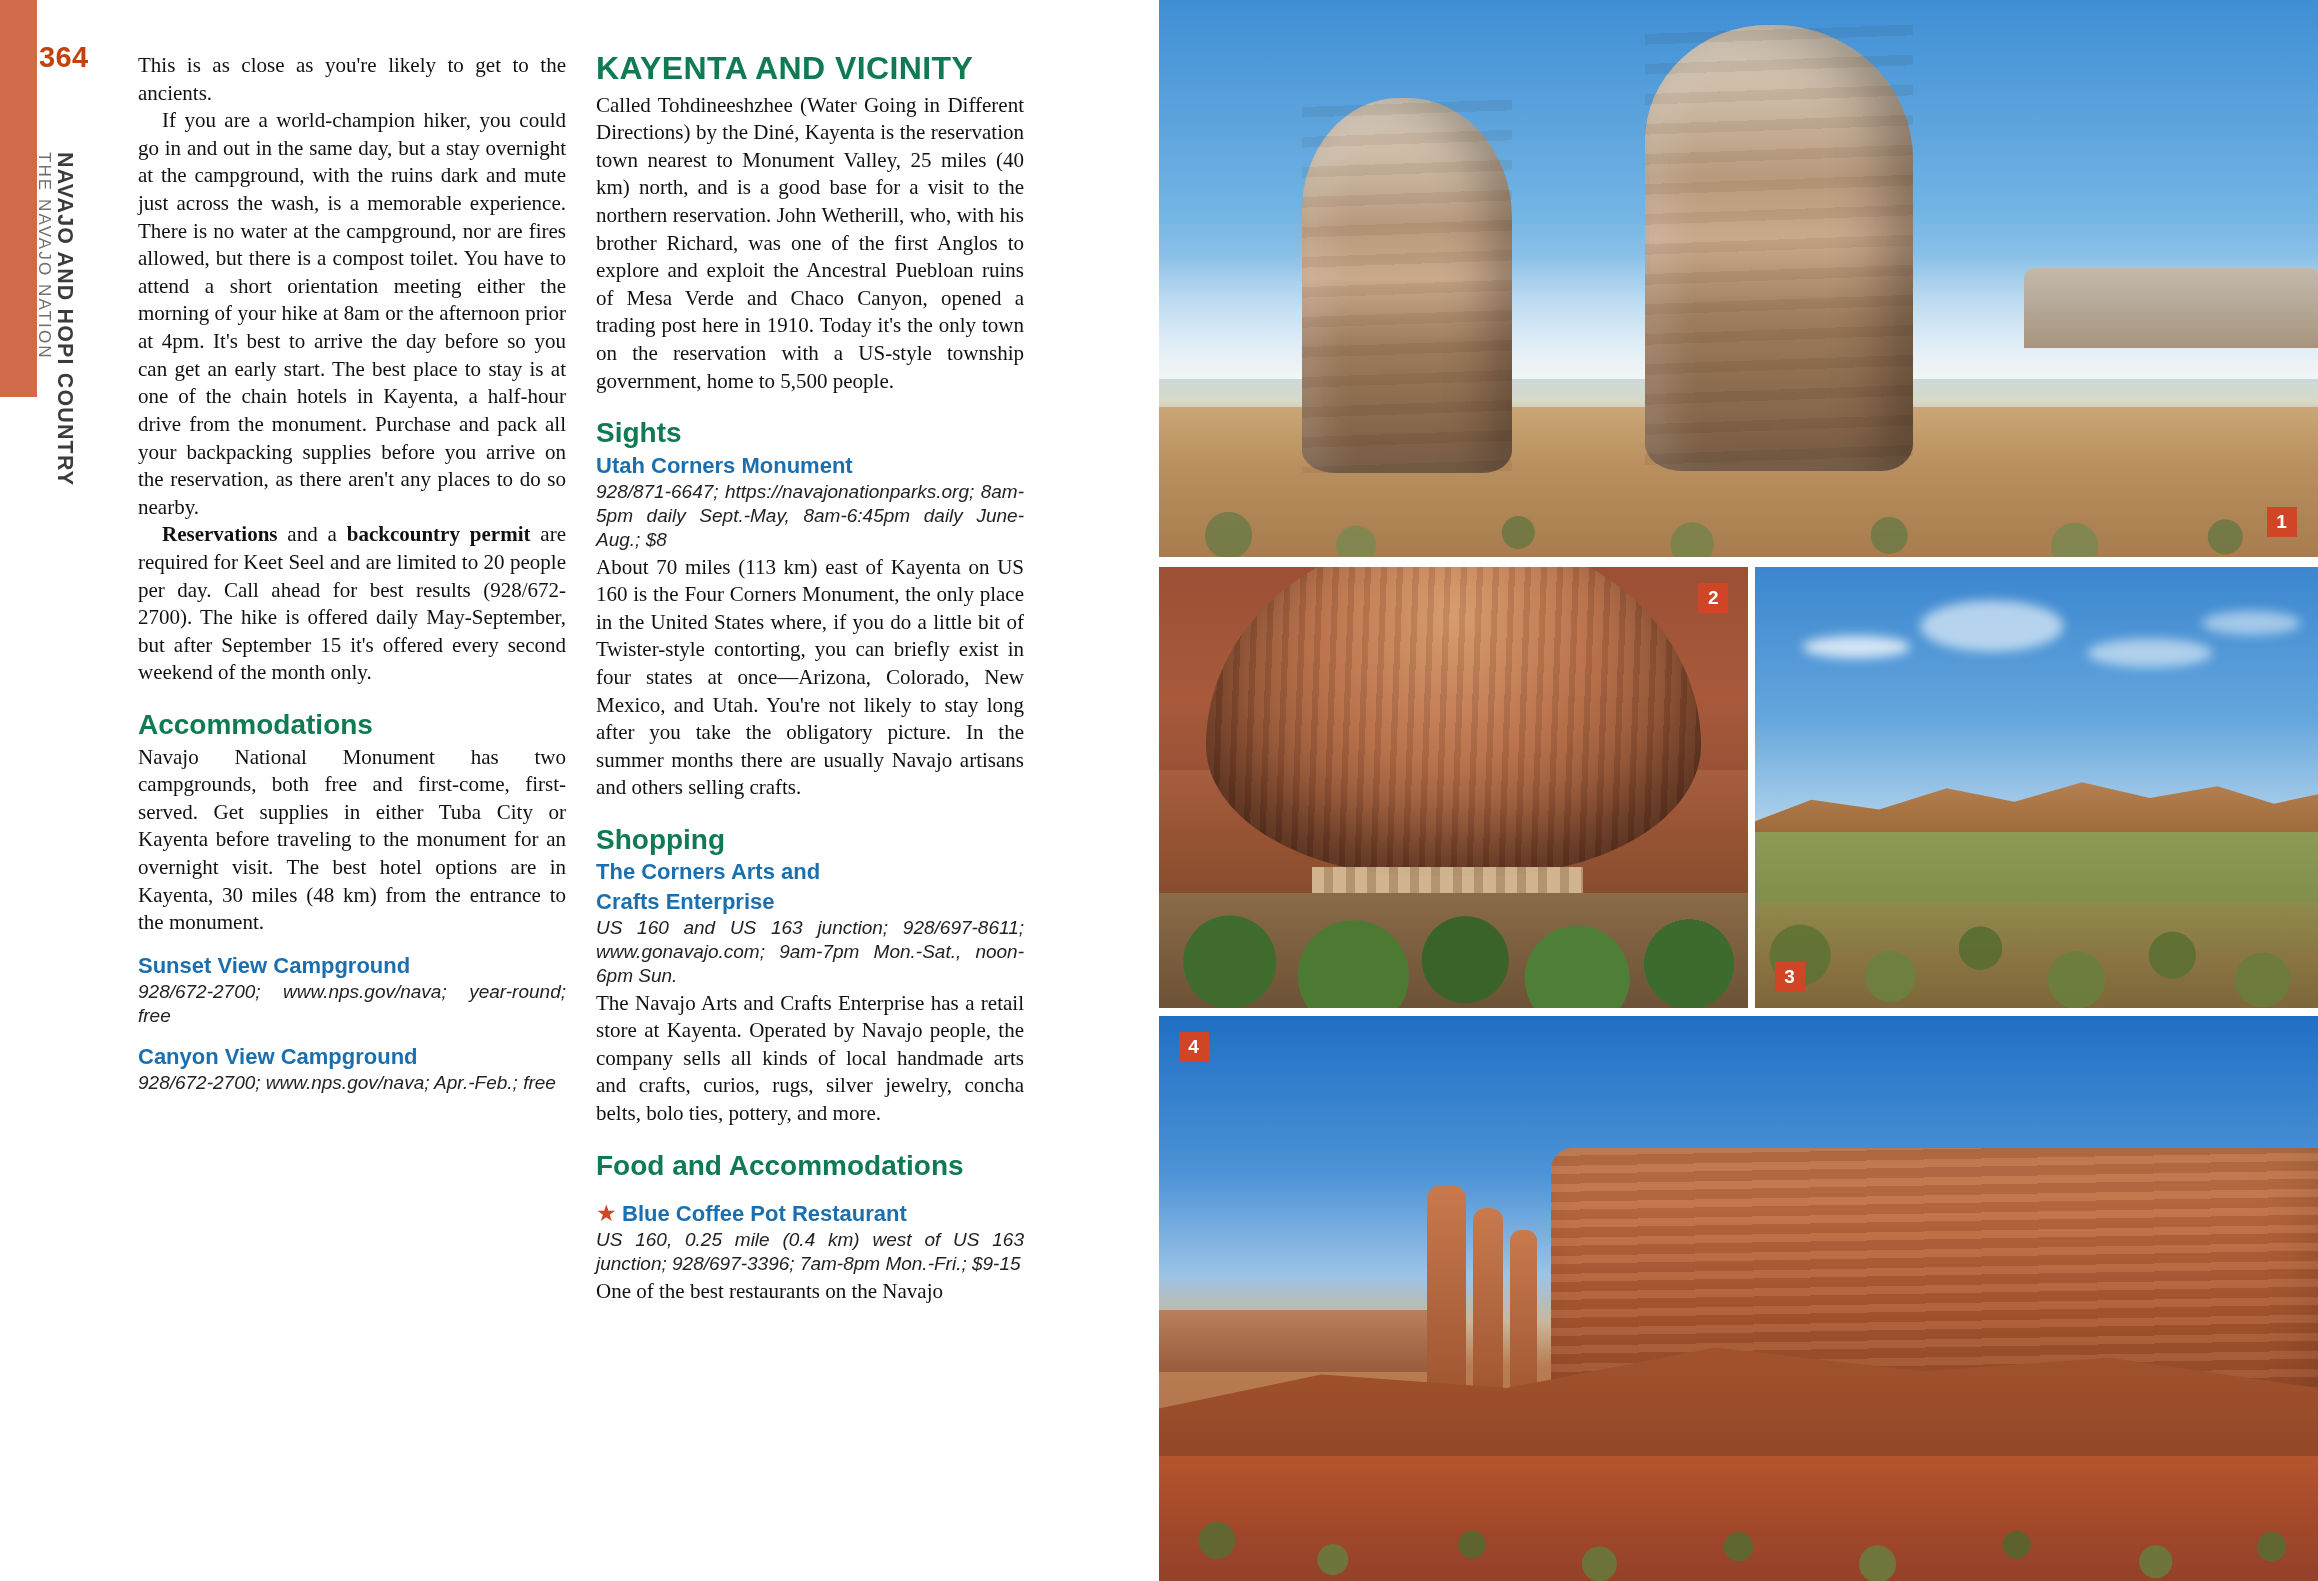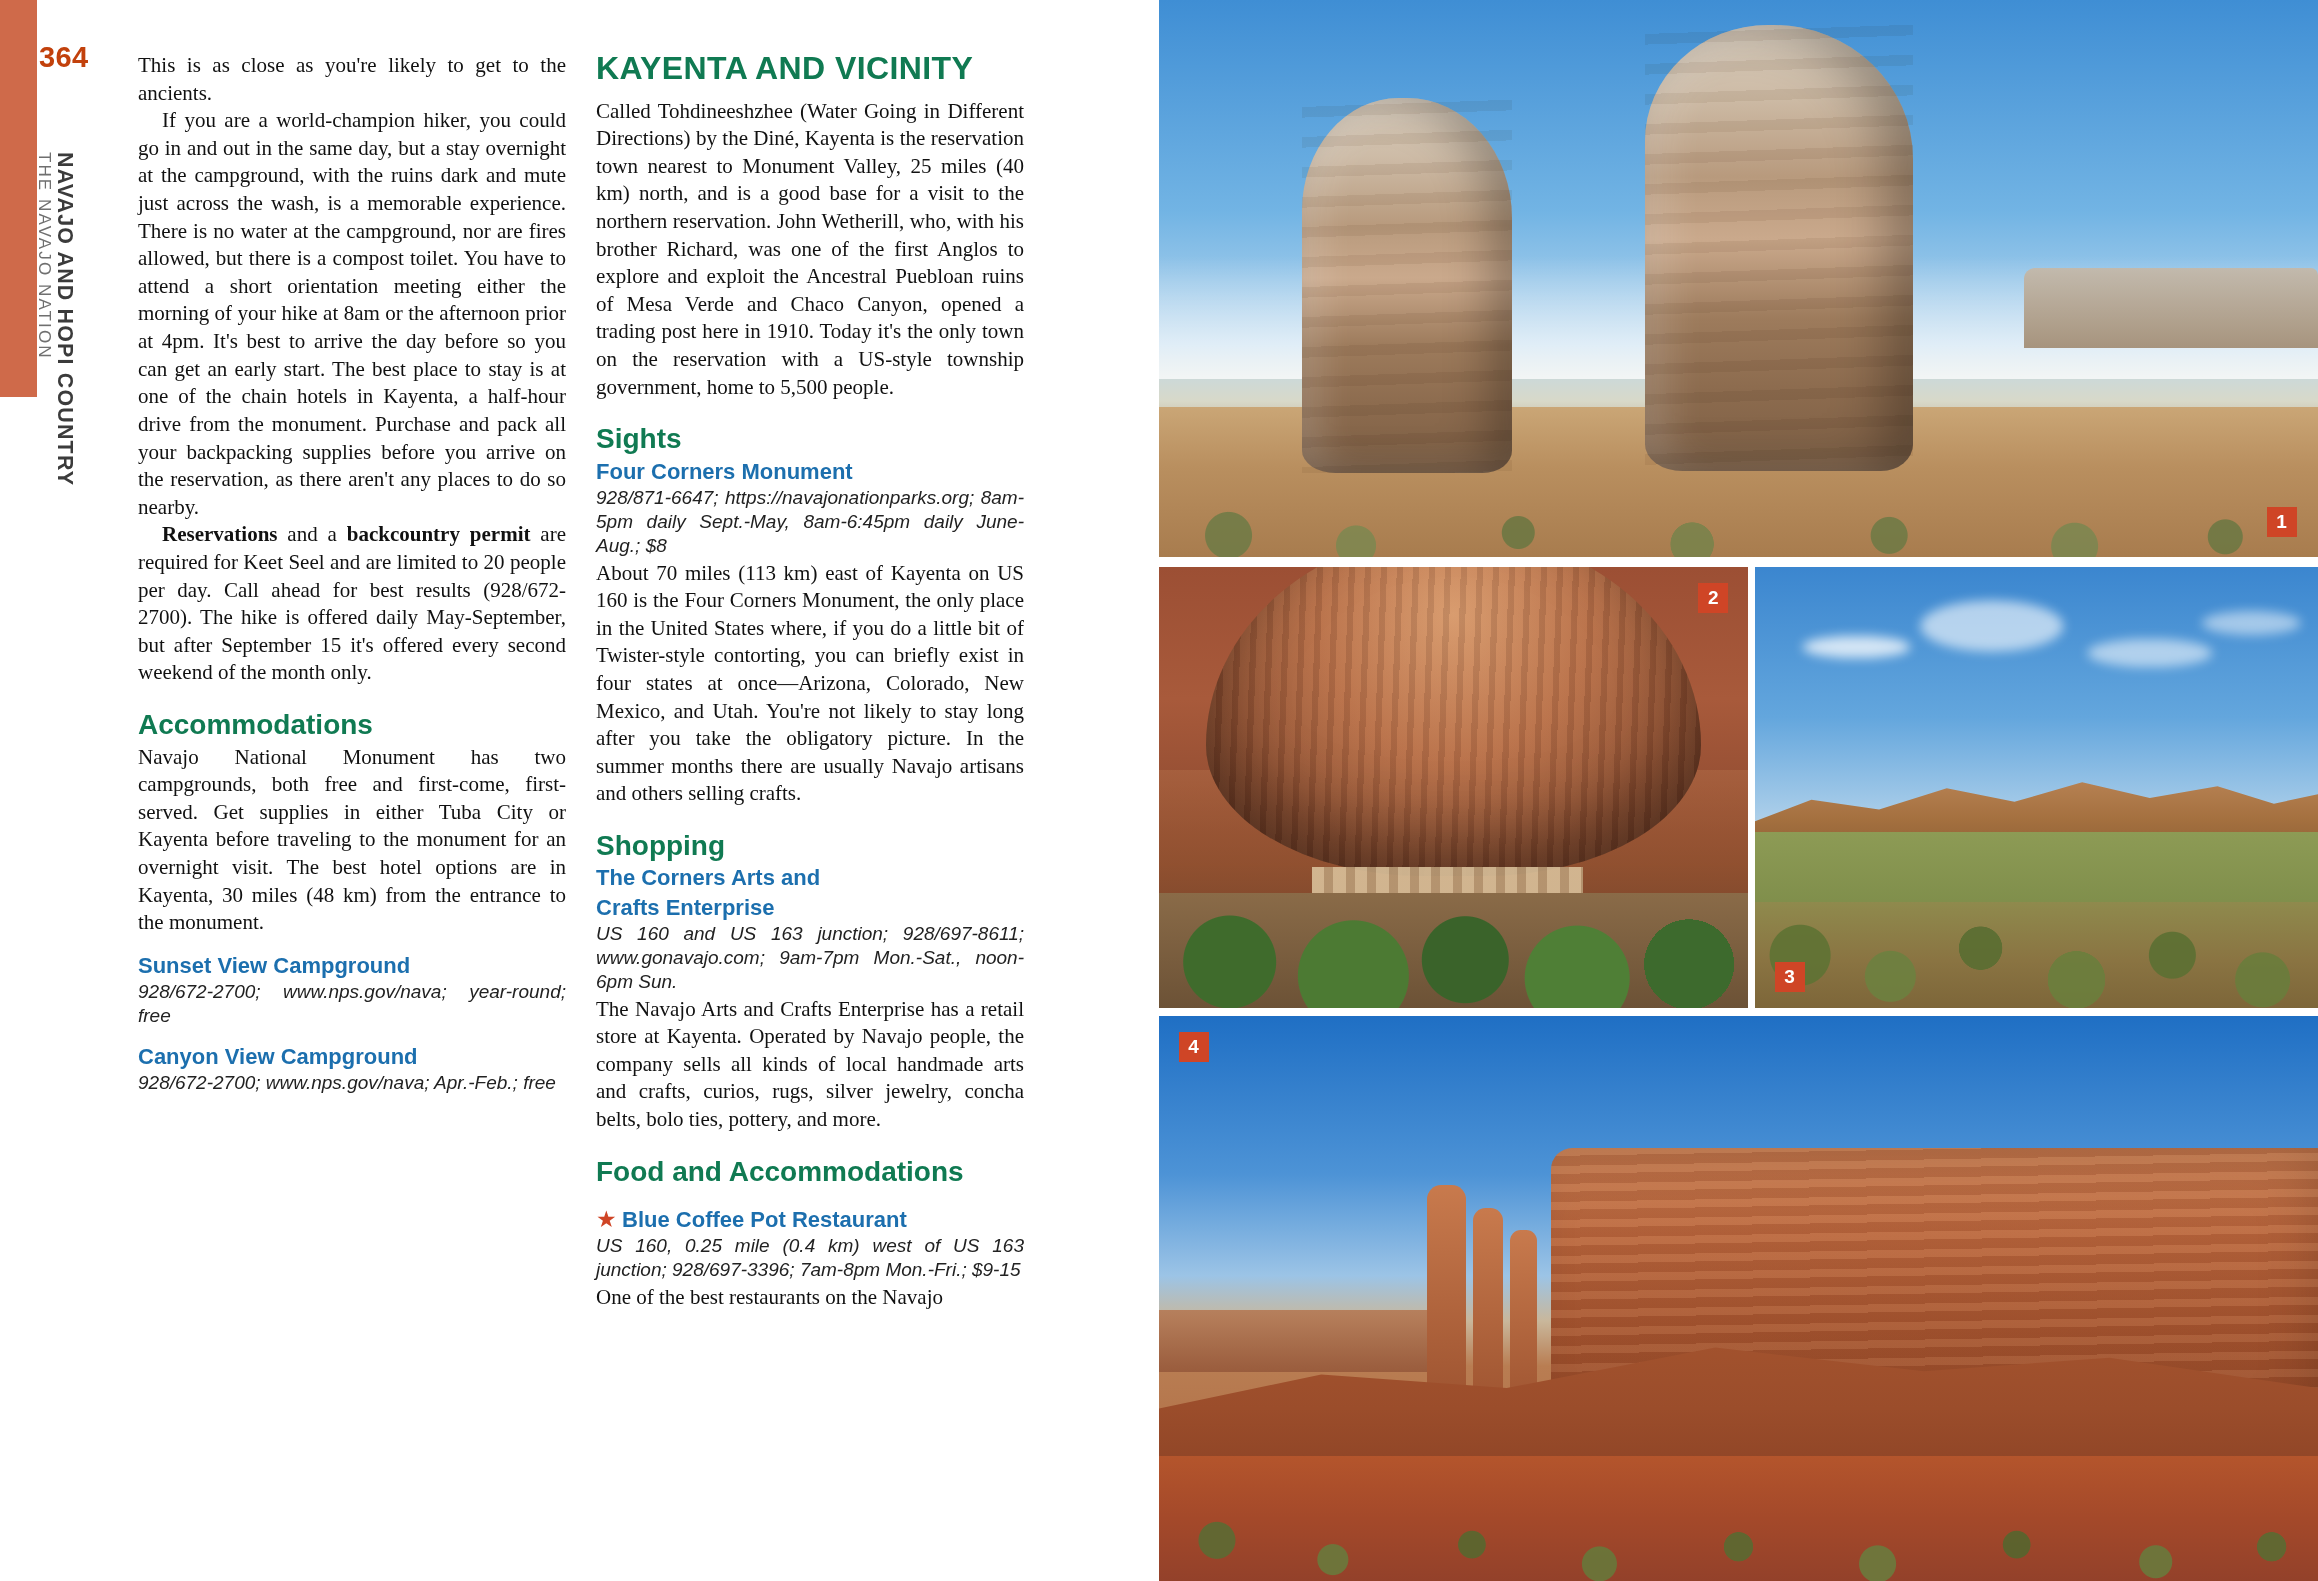--- a/index.html
+++ b/index.html
@@ -89,21 +89,21 @@
   .col p + p { margin-top: 0; }
 
   .bold { font-weight: bold; }
 
   h2.section {
     font-family: "Liberation Sans", sans-serif;
     font-weight: bold;
     font-size: 32px;
     letter-spacing: 0.4px;
     color: #107a52;
-    margin: 0 0 12px 0;
+    margin: 0 0 6px 0;
     line-height: 1.05;
     text-transform: uppercase;
   }
   h3.green {
     font-family: "Liberation Sans", sans-serif;
     font-weight: bold;
     font-size: 28px;
     color: #107a52;
     margin: 23px 0 2.7px 0;
     line-height: 1.1;
@@ -382,21 +382,21 @@
 
     <h4 class="blue">Canyon View Campground</h4>
     <div class="listing-meta">928/672-2700; www.nps.gov/nava; Apr.-Feb.; free</div>
   </div>
 
   <div class="col c2">
     <h2 class="section">KAYENTA AND VICINITY</h2>
     <p>Called Tohdineeshzhee (Water Going in Different Directions) by the Diné, Kayenta is the reservation town nearest to Monument Valley, 25 miles (40 km) north, and is a good base for a visit to the northern reservation. John Wetherill, who, with his brother Richard, was one of the first Anglos to explore and exploit the Ancestral Puebloan ruins of Mesa Verde and Chaco Canyon, opened a trading post here in 1910. Today it's the only town on the reservation with a US-style township government, home to 5,500 people.</p>
 
     <h3 class="green">Sights</h3>
-    <h4 class="blue tight">Four Corners Monument</h4>
+    <h4 class="blue tight">Utah Corners Monument</h4>
     <div class="listing-meta">928/871-6647; https://navajonationparks.org; 8am-5pm daily Sept.-May, 8am-6:45pm daily June-Aug.; $8</div>
     <p>About 70 miles (113 km) east of Kayenta on US 160 is the Four Corners Monument, the only place in the United States where, if you do a little bit of Twister-style contorting, you can briefly exist in four states at once—Arizona, Colorado, New Mexico, and Utah. You're not likely to stay long after you take the obligatory picture. In the summer months there are usually Navajo artisans and others selling crafts.</p>
 
     <h3 class="green">Shopping</h3>
     <h4 class="blue tight">The Corners Arts and</h4>
     <h4 class="blue tight">Crafts Enterprise</h4>
     <div class="listing-meta">US 160 and US 163 junction; 928/697-8611; www.gonavajo.com; 9am-7pm Mon.-Sat., noon-6pm Sun.</div>
     <p>The Navajo Arts and Crafts Enterprise has a retail store at Kayenta. Operated by Navajo people, the company sells all kinds of local handmade arts and crafts, curios, rugs, silver jewelry, concha belts, bolo ties, pottery, and more.</p>
 
     <h3 class="green">Food and Accommodations</h3>

